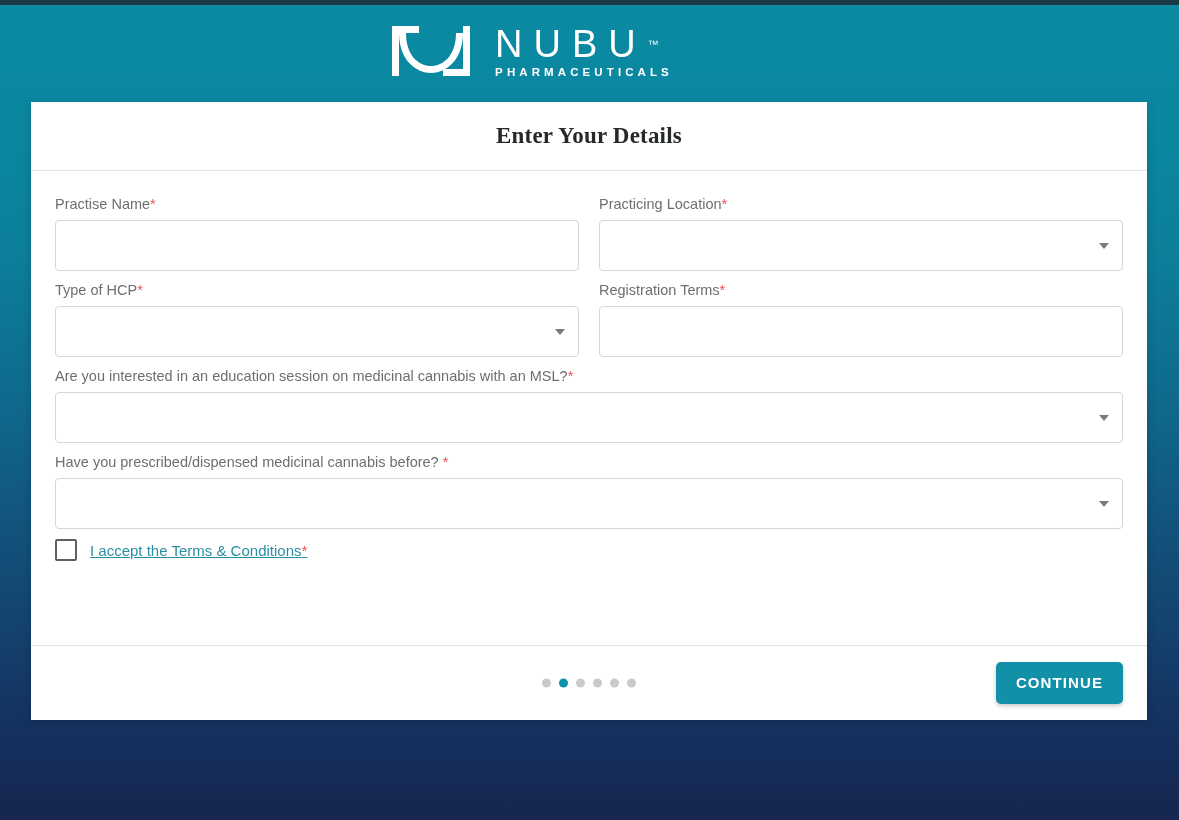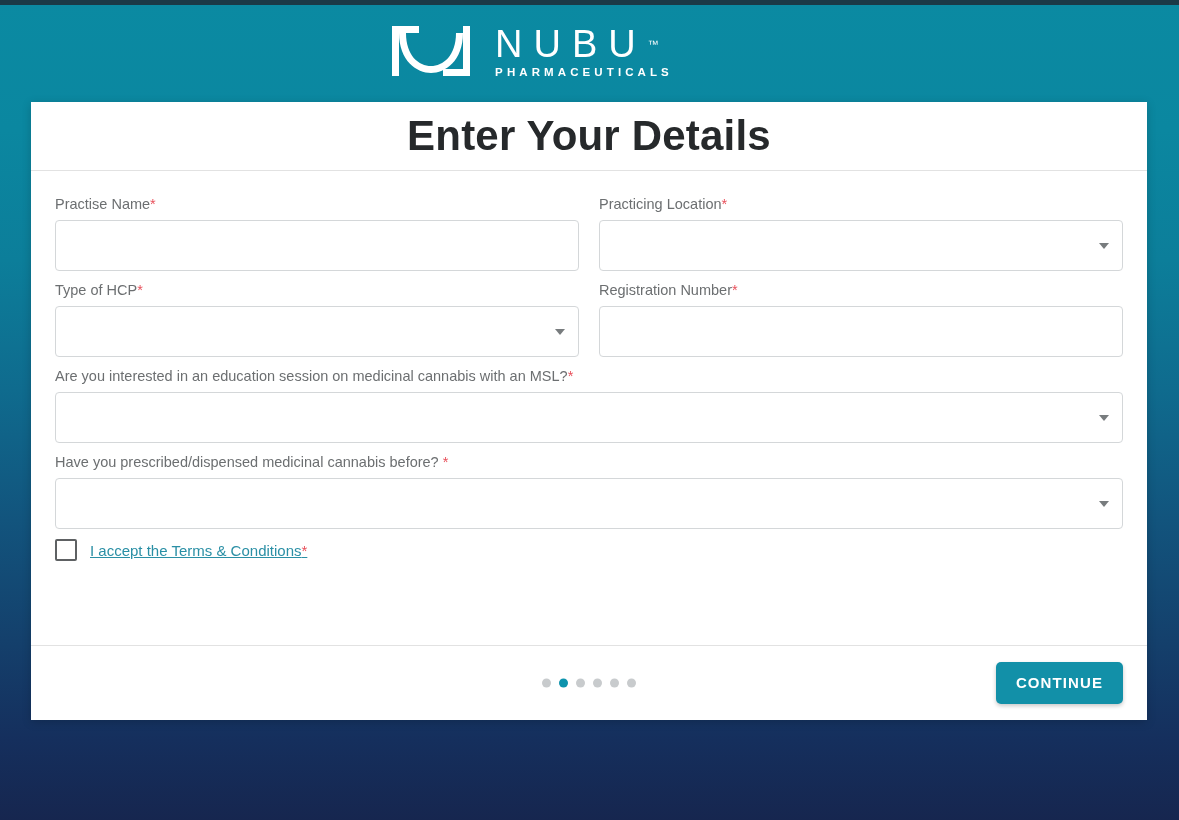--- a/index.html
+++ b/index.html
@@ -83,24 +83,25 @@
     box-shadow: 0 2px 9px rgba(0,0,0,.18);
   }
   #card-header {
     height: 69px;
     border-bottom: 1px solid #e2e2e2;
     display: flex;
     align-items: center;
     justify-content: center;
   }
   #card-title {
-    font-size: 42px;
+    font-size: 23px;
     font-weight: 700;
     color: #26292b;
     letter-spacing: .2px;
+    font-family: Liberation Serif, serif;
   }
 
   #card-body {
     padding: 24px 24px 0 24px;
     height: 474px;
   }
 
   
   .row {
     display: flex;
@@ -266,21 +267,21 @@
           <label class="lbl">
             <span>Type of HCP</span><span class="req">*</span>
           </label>
           <div class="ctl">
             <span class="caret"></span>
           </div>
         </div>
 
         <div class="field half">
           <label class="lbl">
-            <span>Registration Number</span><span class="req">*</span>
+            <span>Registration Terms</span><span class="req">*</span>
           </label>
           <div class="ctl">
             <input type="text" placeholder="" style="">
           </div>
         </div>
       </div>
 
       <div class="field full">
         <label class="lbl">
           <span>Are you interested in an education session on medicinal cannabis with an MSL?</span><span class="req">*</span>

